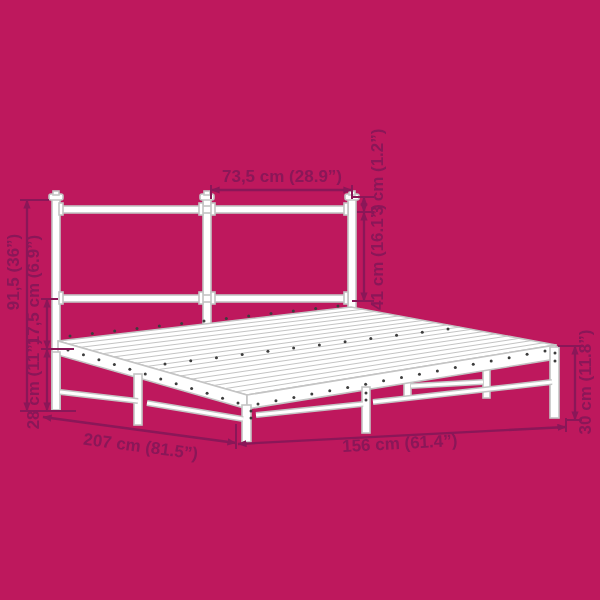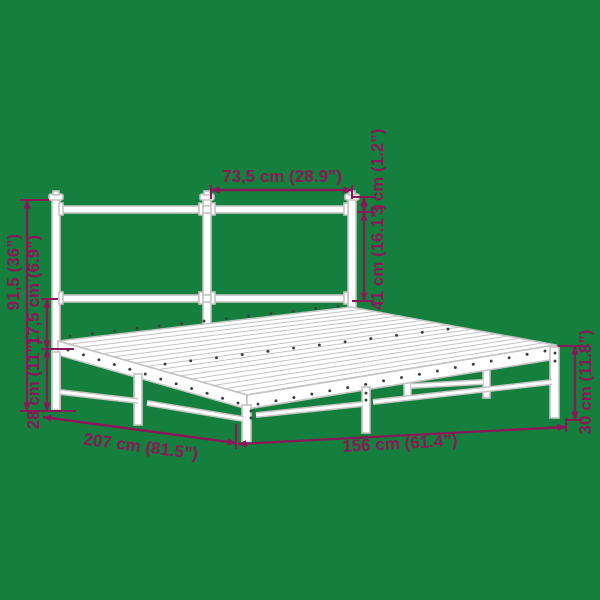--- a/index.html
+++ b/index.html
@@ -1,16 +1,16 @@
 <!DOCTYPE html>
 <html><head>
 <meta charset="utf-8">
 <style>
   html,body{margin:0;padding:0;background:#ffffff;}
-  .stage{width:600px;height:600px;position:relative;background:#15803d;overflow:hidden;
+  .stage{width:600px;height:600px;position:relative;background:#be185d;overflow:hidden;
          font-family:"Liberation Sans", sans-serif;}
   svg text{font-family:"Liberation Sans", sans-serif;font-weight:bold;font-size:17px;}
 </style>
 </head>
 <body>
 
 <div class="stage">
 <svg id="bed-svg" width="600" height="600" viewBox="0 0 600 600">
   <defs>
     <marker id="arr" markerUnits="userSpaceOnUse" markerWidth="11" markerHeight="9" refX="8.6" refY="3.6" orient="auto-start-reverse">

